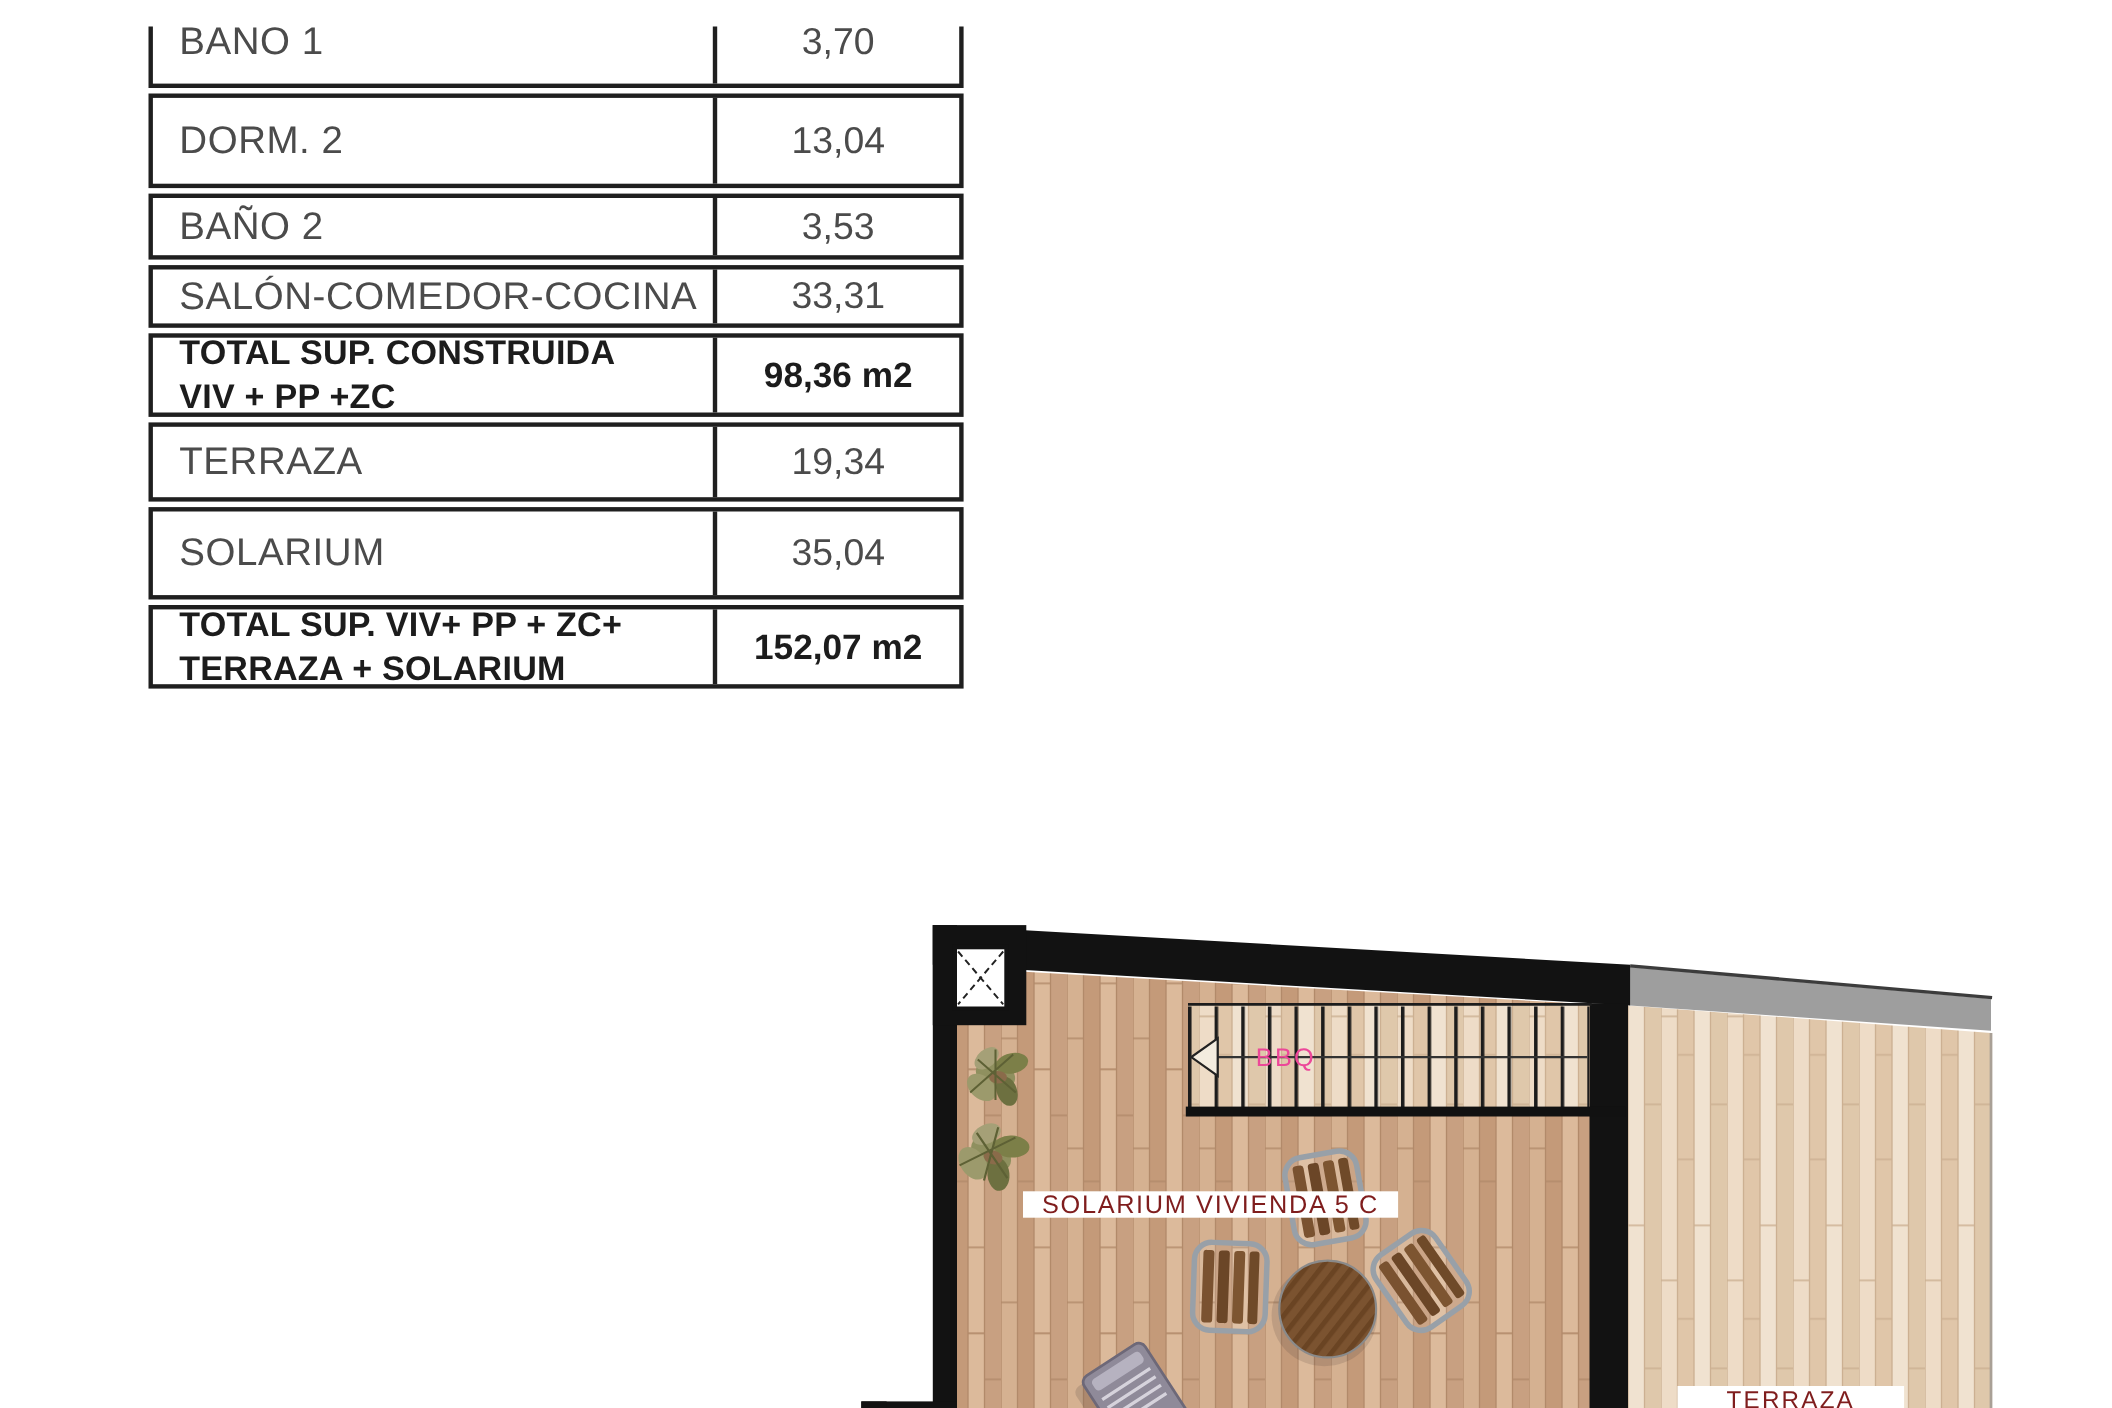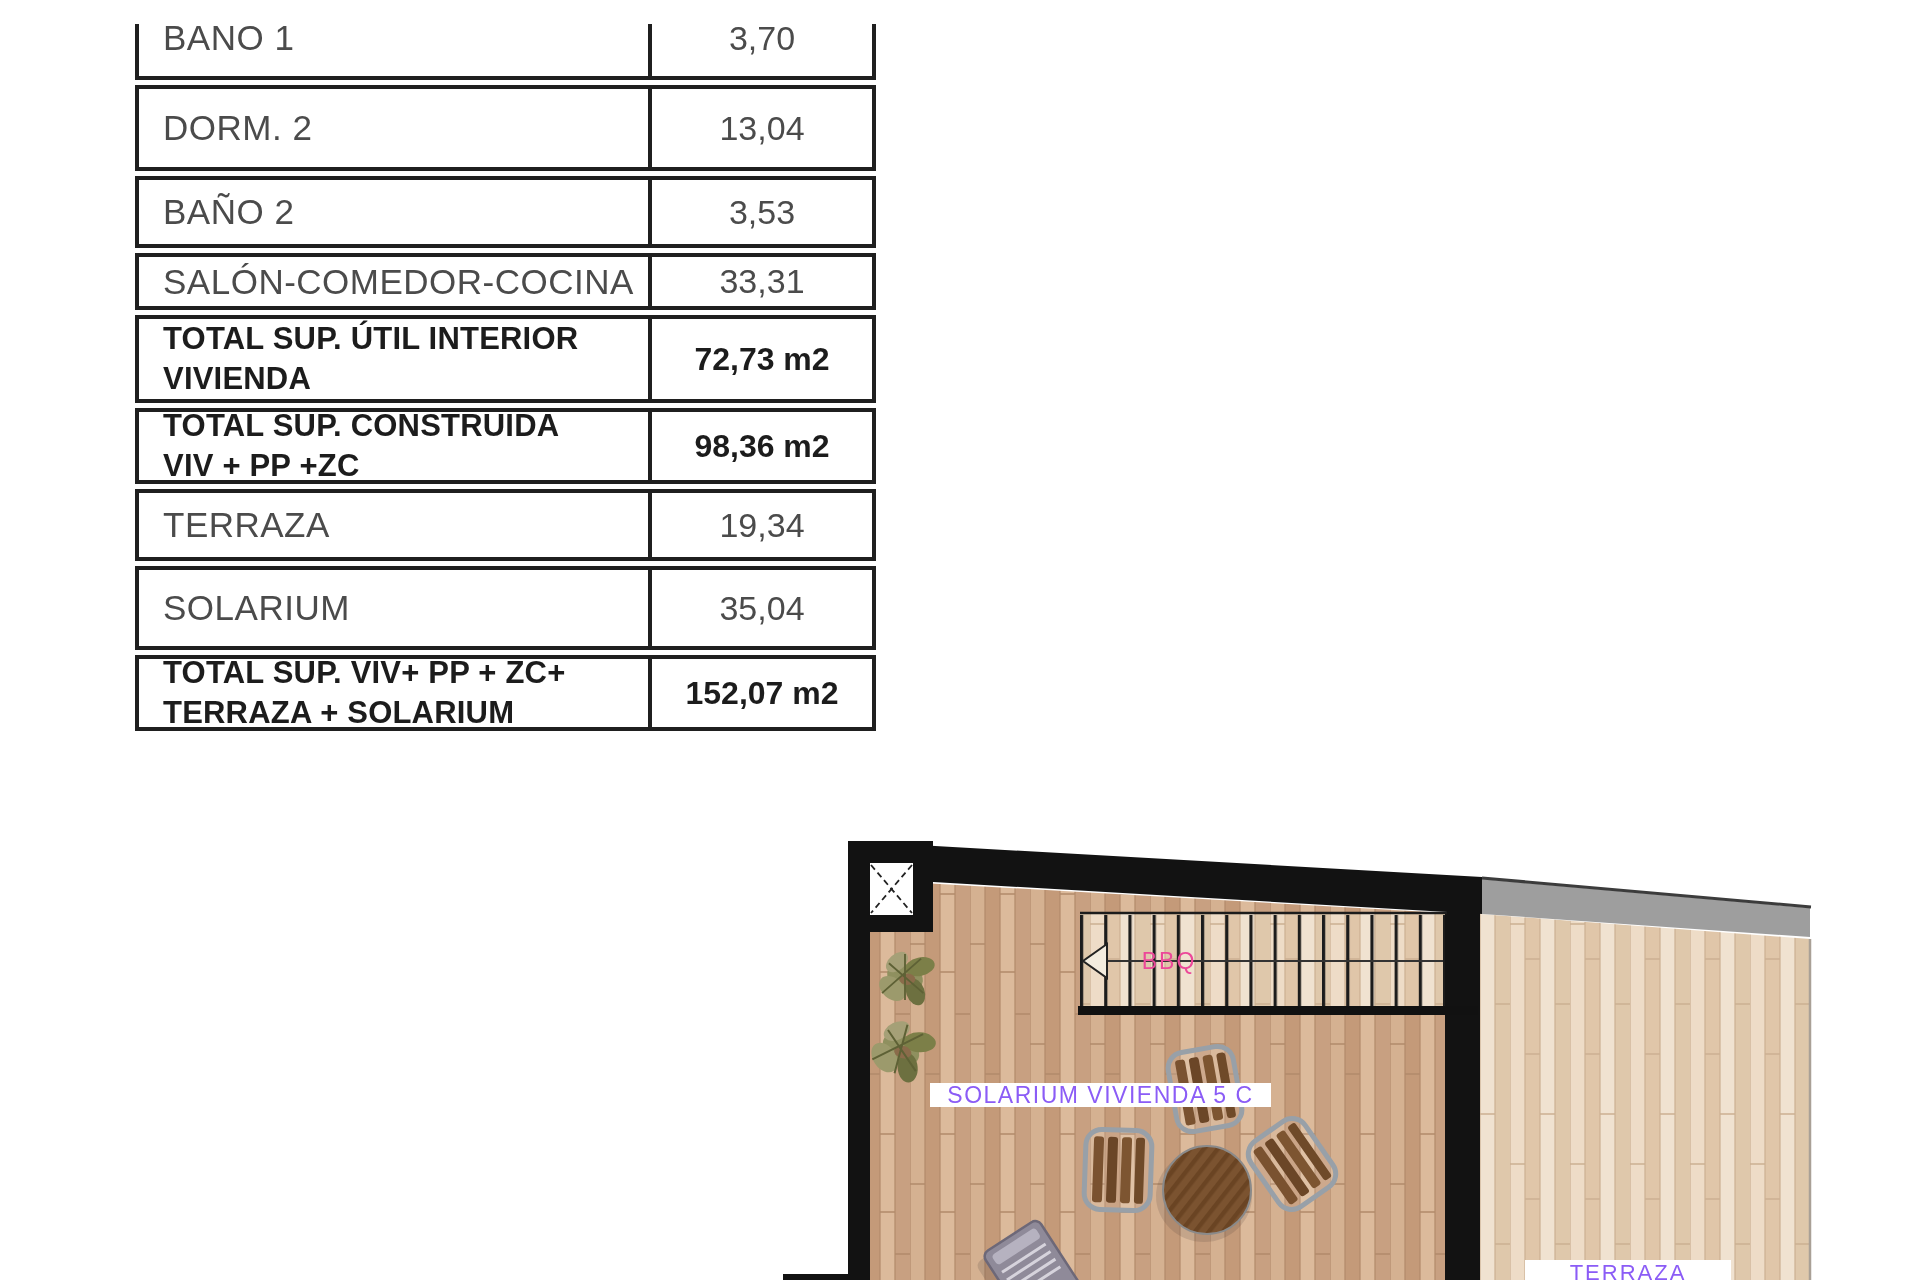--- a/index.html
+++ b/index.html
@@ -12,21 +12,21 @@
   .tlabel{flex:1 1 auto;display:flex;flex-direction:column;justify-content:center;
           padding-left:24px;padding-right:6px;box-sizing:border-box;}
   .tlabel .l1,.tlabel .l2{display:block;font-size:35px;color:#4b4b4b;letter-spacing:.5px;line-height:1.08;}
   .tlabel .l2:empty{display:none;}
   .tvalue{width:224px;flex:0 0 224px;border-left:4px solid #1f1f1f;display:flex;
           align-items:center;justify-content:center;font-size:34px;color:#4b4b4b;box-sizing:border-box;}
   .trow.bold .l1,.trow.bold .l2{font-weight:bold;font-size:31px;color:#1c1c1c;line-height:1.3;letter-spacing:.2px;}
   .trow.bold .tvalue{font-weight:bold;font-size:32px;color:#1c1c1c;}
 
   
-  .plabel{position:absolute;background:#ffffff;color:#8b5cf6;display:flex;align-items:center;
+  .plabel{position:absolute;background:#ffffff;color:#7f1d1d;display:flex;align-items:center;
           justify-content:center;white-space:nowrap;}
   .lbl-solarium{left:930px;top:1059px;width:341px;height:24px;font-size:23px;letter-spacing:1.5px;}
   .lbl-terraza{left:1525px;top:1236px;width:206px;height:25px;font-size:22px;letter-spacing:2px;}
   .lbl-bbq{left:1130px;top:921px;width:78px;height:32px;font-size:23px;letter-spacing:2px;
            background:transparent;color:#ec4899;}
   .plan-svg{position:absolute;left:770px;top:800px;width:1150px;height:480px;}
 </style>
 </head>
 <body>
 
@@ -43,43 +43,36 @@
     </div>
 
     <div class="trow" style="height:86px">
       <div class="tlabel">
         <span class="l1">DORM. 2</span>
 
       </div>
       <div class="tvalue">13,04</div>
     </div>
 
-    <div class="trow" style="height:72px">
+    <div class="trow" style="height:60px">
       <div class="tlabel">
         <span class="l1">BAÑO 2</span>
 
       </div>
       <div class="tvalue">3,53</div>
     </div>
 
     <div class="trow" style="height:57px">
       <div class="tlabel">
         <span class="l1">SALÓN-COMEDOR-COCINA</span>
 
       </div>
       <div class="tvalue">33,31</div>
     </div>
 
-    <div class="trow bold" style="height:88px">
-      <div class="tlabel">
-        <span class="l1">TOTAL SUP. ÚTIL INTERIOR</span>
-        <span class="l2">VIVIENDA</span>
-      </div>
-      <div class="tvalue">72,73 m2</div>
-    </div>
 
     <div class="trow bold" style="height:76px">
       <div class="tlabel">
         <span class="l1">TOTAL SUP. CONSTRUIDA</span>
         <span class="l2">VIV + PP +ZC</span>
       </div>
       <div class="tvalue">98,36 m2</div>
     </div>
 
     <div class="trow" style="height:72px">

